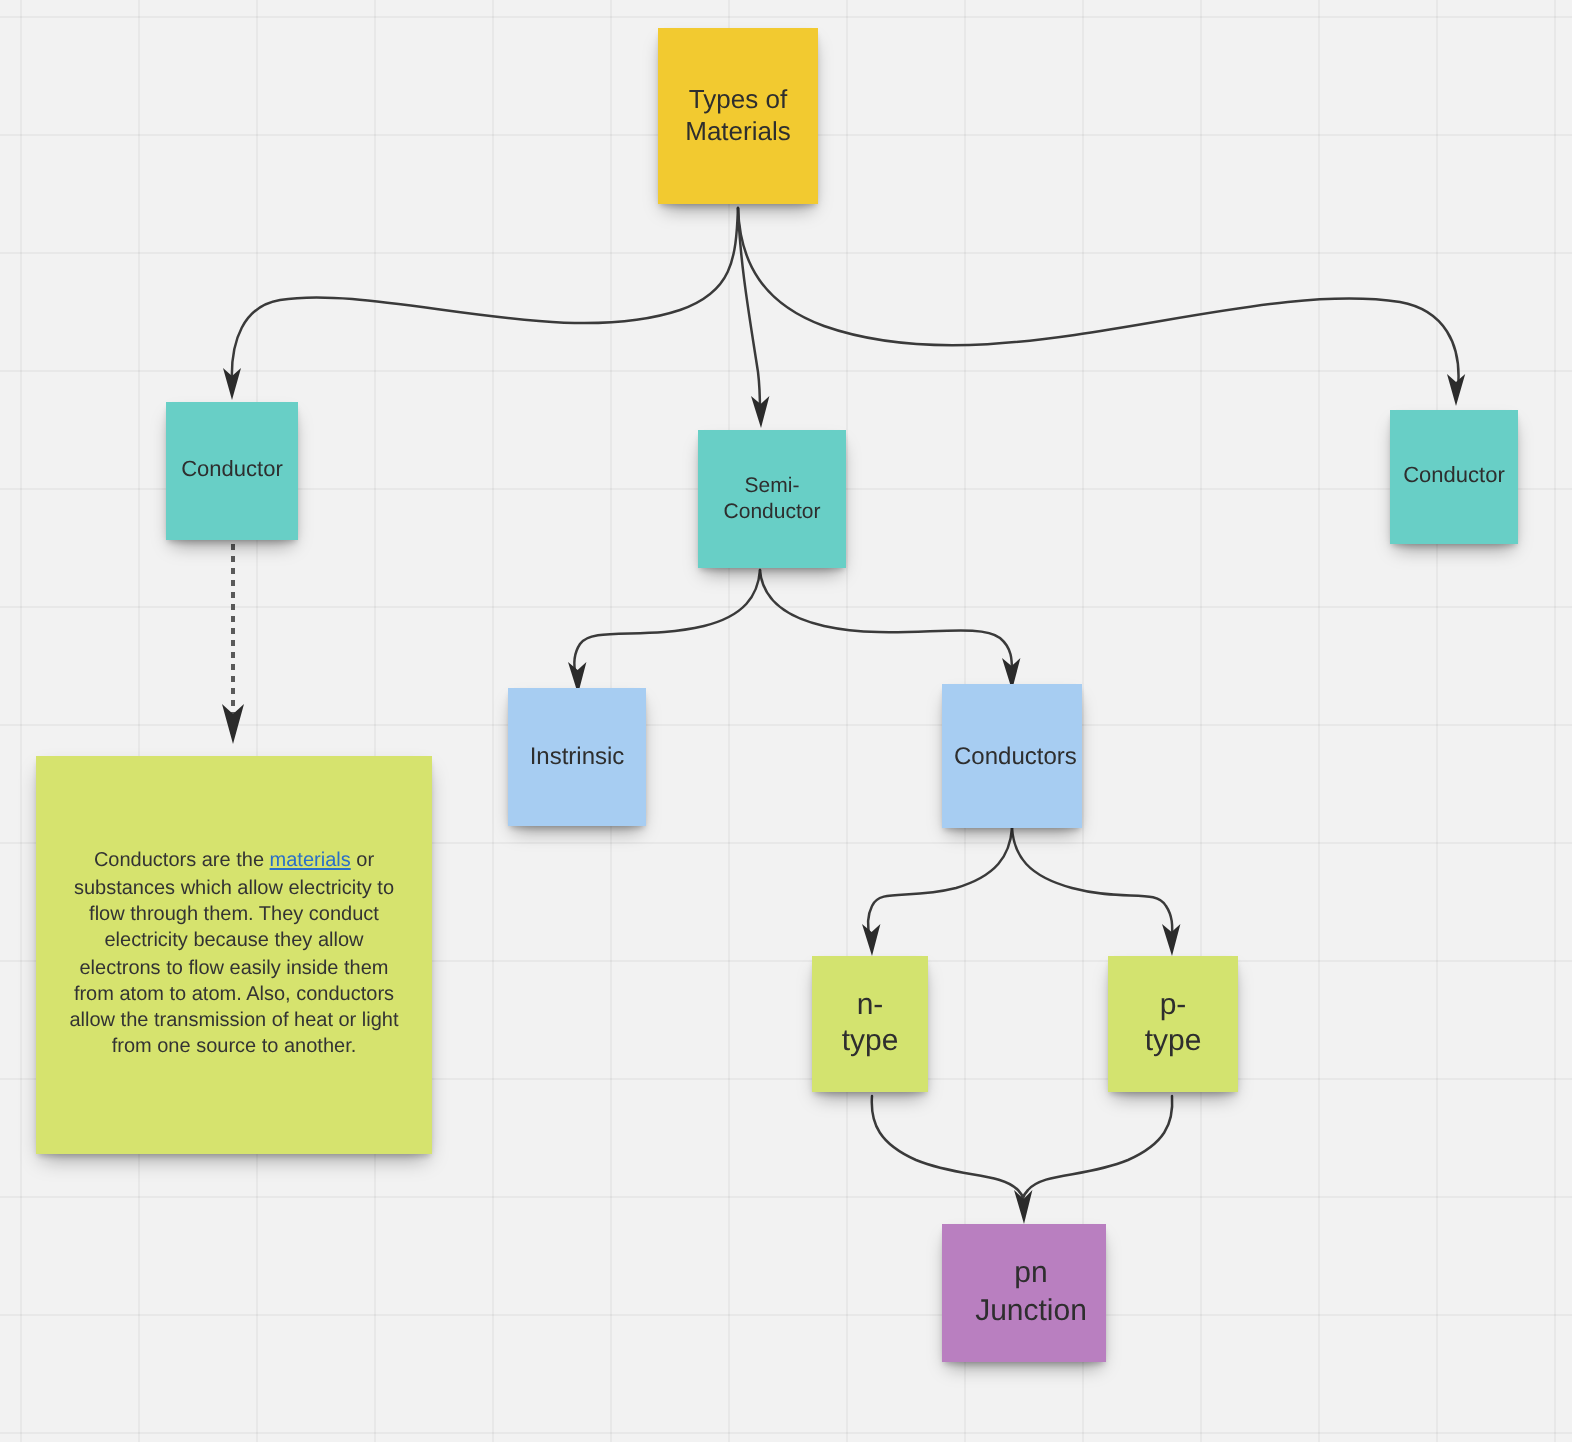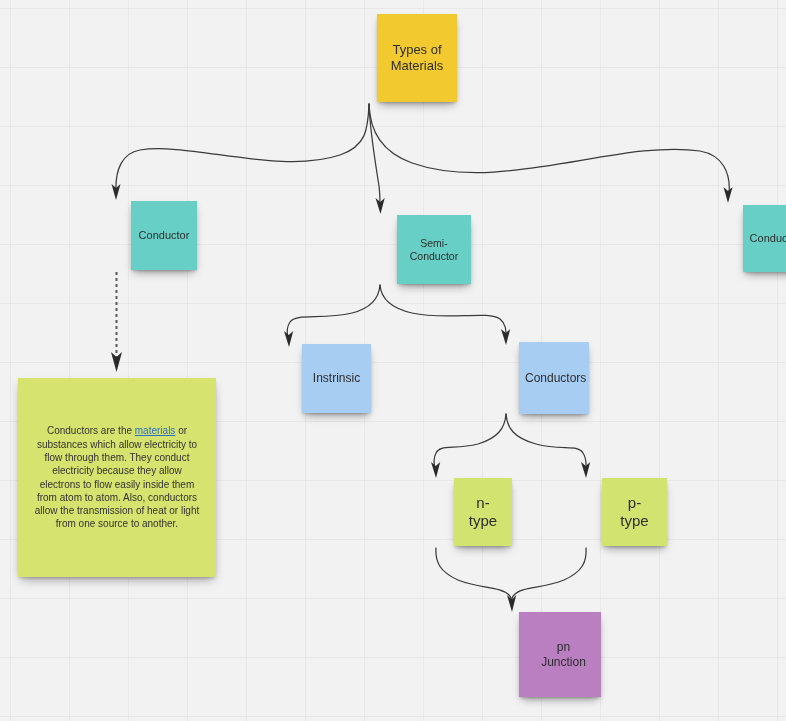--- a/index.html
+++ b/index.html
@@ -57,21 +57,20 @@
     box-sizing: border-box;
     display: flex;
     align-items: center;
     justify-content: center;
     text-align: center;
     color: #2e2e2e;
     line-height: 1.22;
     padding: 4px 6px;
     box-shadow: 0 5px 9px -3px rgba(0,0,0,0.40),
                 0 2px 3px -1px rgba(0,0,0,0.22);
-    margin-left: 48px;
   }
   .node-label {
     display: block;
     width: 100%;
     white-space: pre-line;
   }
 
   .note-root      { background: #f2ca30; }
   .note-teal      { background: #68cfc6; }
   .note-blue      { background: #a7cdf2; }
@@ -187,21 +186,21 @@
   <div class="node note-green" style="left:406px; top:478px; width:58px; height:68px; font-size:15px;">
     <span class="node-label">n-
 type</span>
   </div>
 
   <div class="node note-green" style="left:554px; top:478px; width:65px; height:68px; font-size:15px;">
     <span class="node-label">p-
 type</span>
   </div>
 
-  <div class="node note-purple" style="left:471px; top:612px; width:82px; height:85px; font-size:12px;padding-left:13px;">
+  <div class="node note-purple" style="left:471px; top:612px; width:82px; height:69px; font-size:15px;padding-left:13px;">
     <span class="node-label">pn
 Junction</span>
   </div>
 
   <div class="textblock note-textblock" style="left:18px; top:378px; width:198px; height:199px;">
     <p><span>Conductors are the </span><a href="#">materials</a><span> or substances which allow electricity to flow through them. They conduct electricity because they allow electrons to flow easily inside them from atom to atom. Also, conductors allow the transmission of heat or light from one source to another.</span></p>
   </div>
 
 </div>
 

